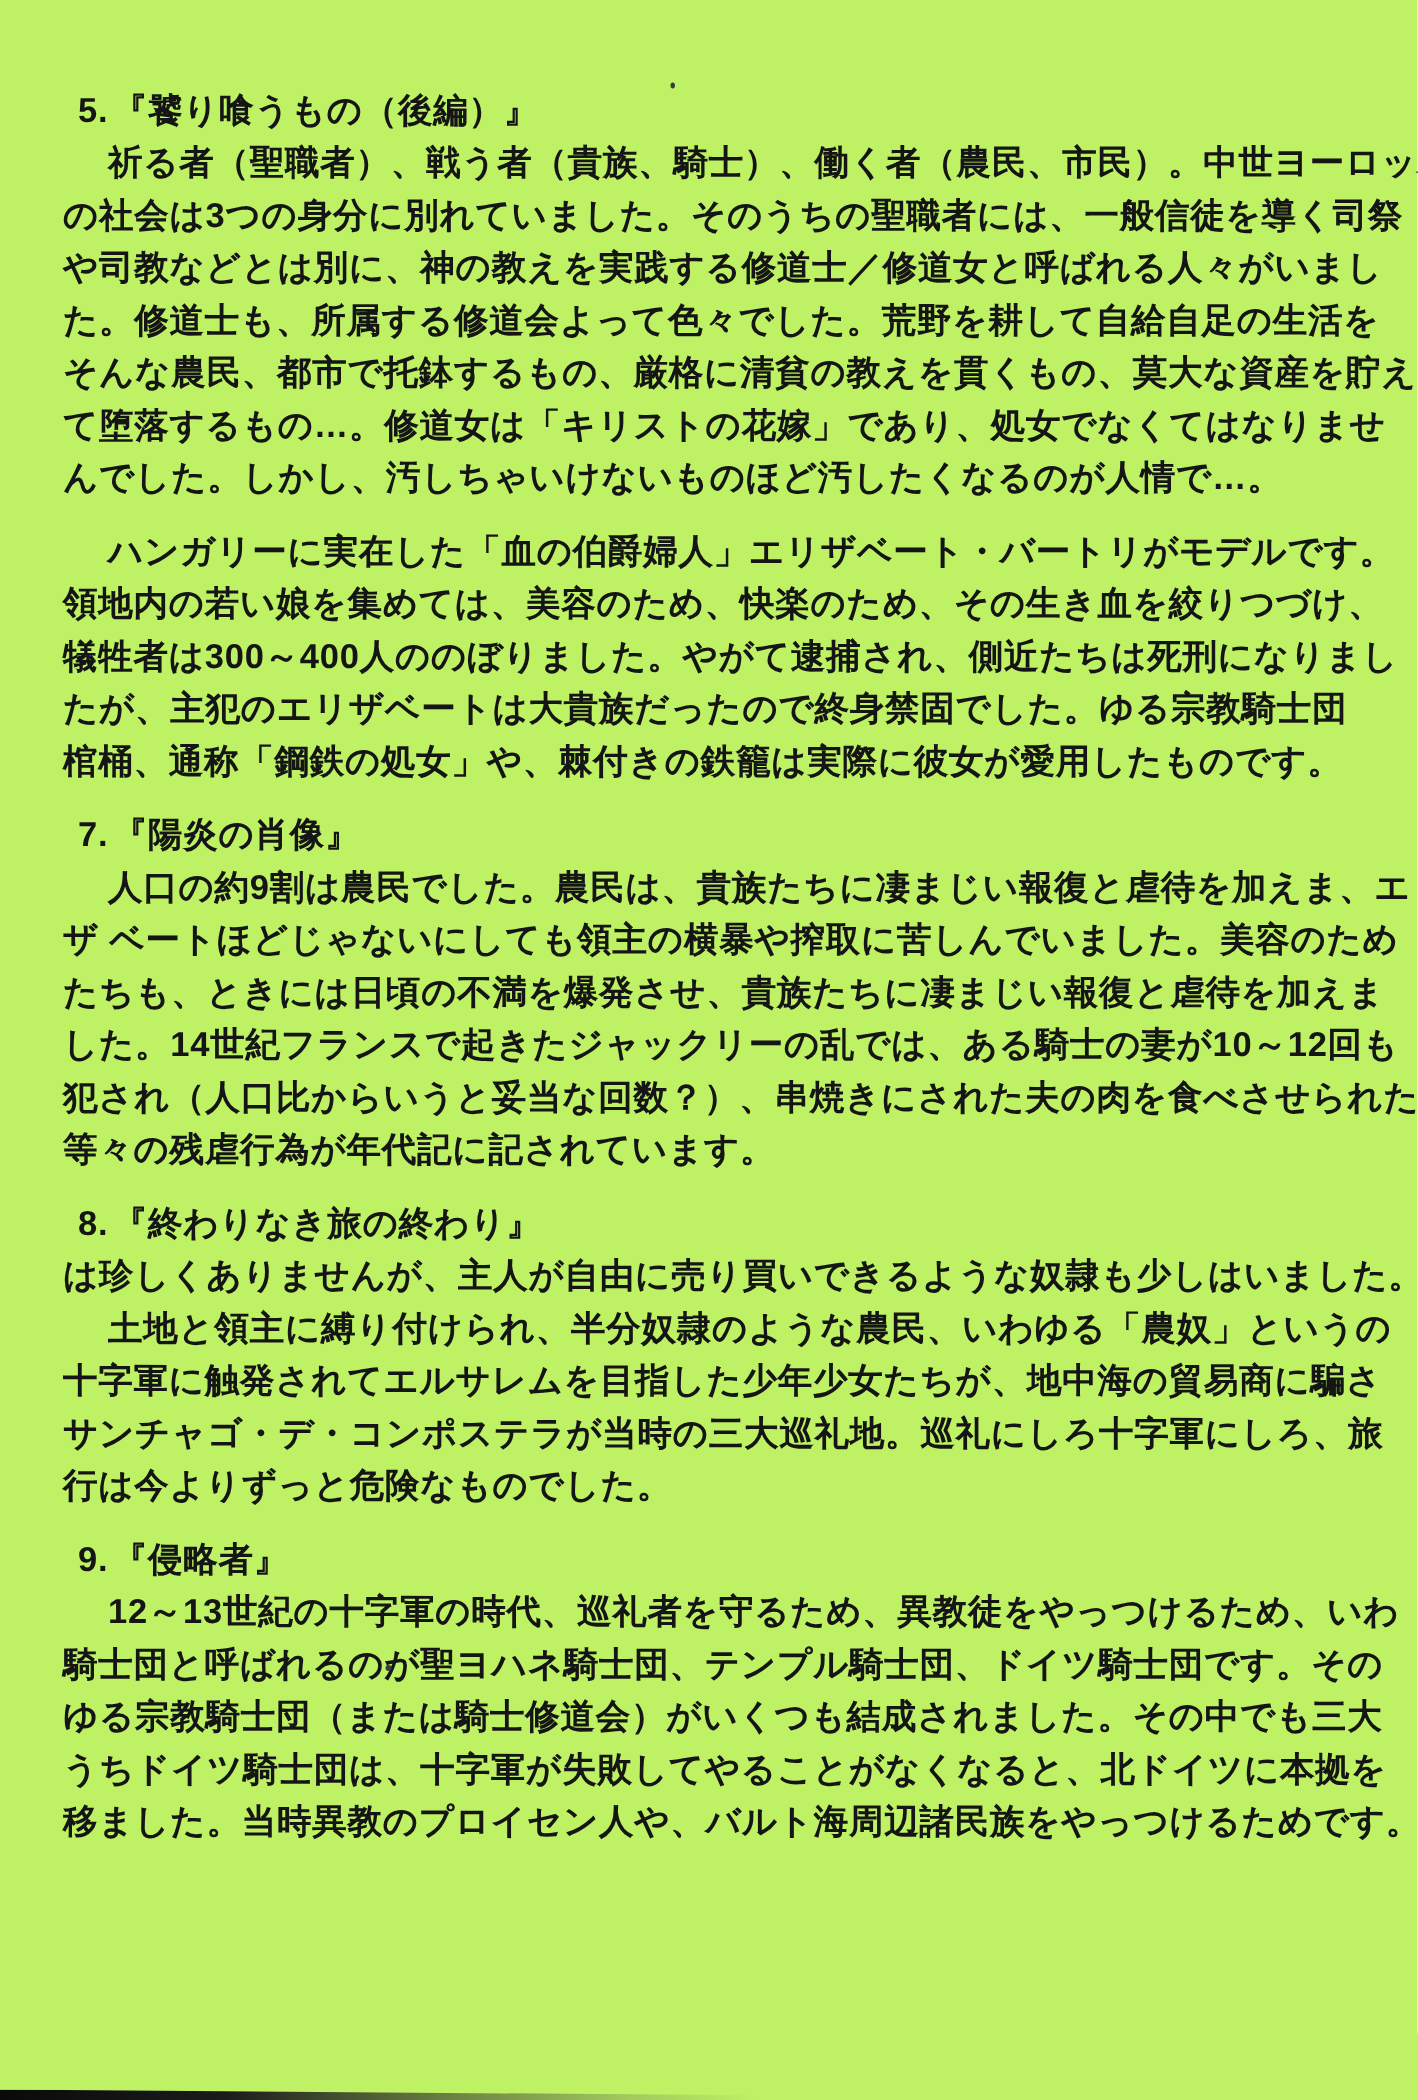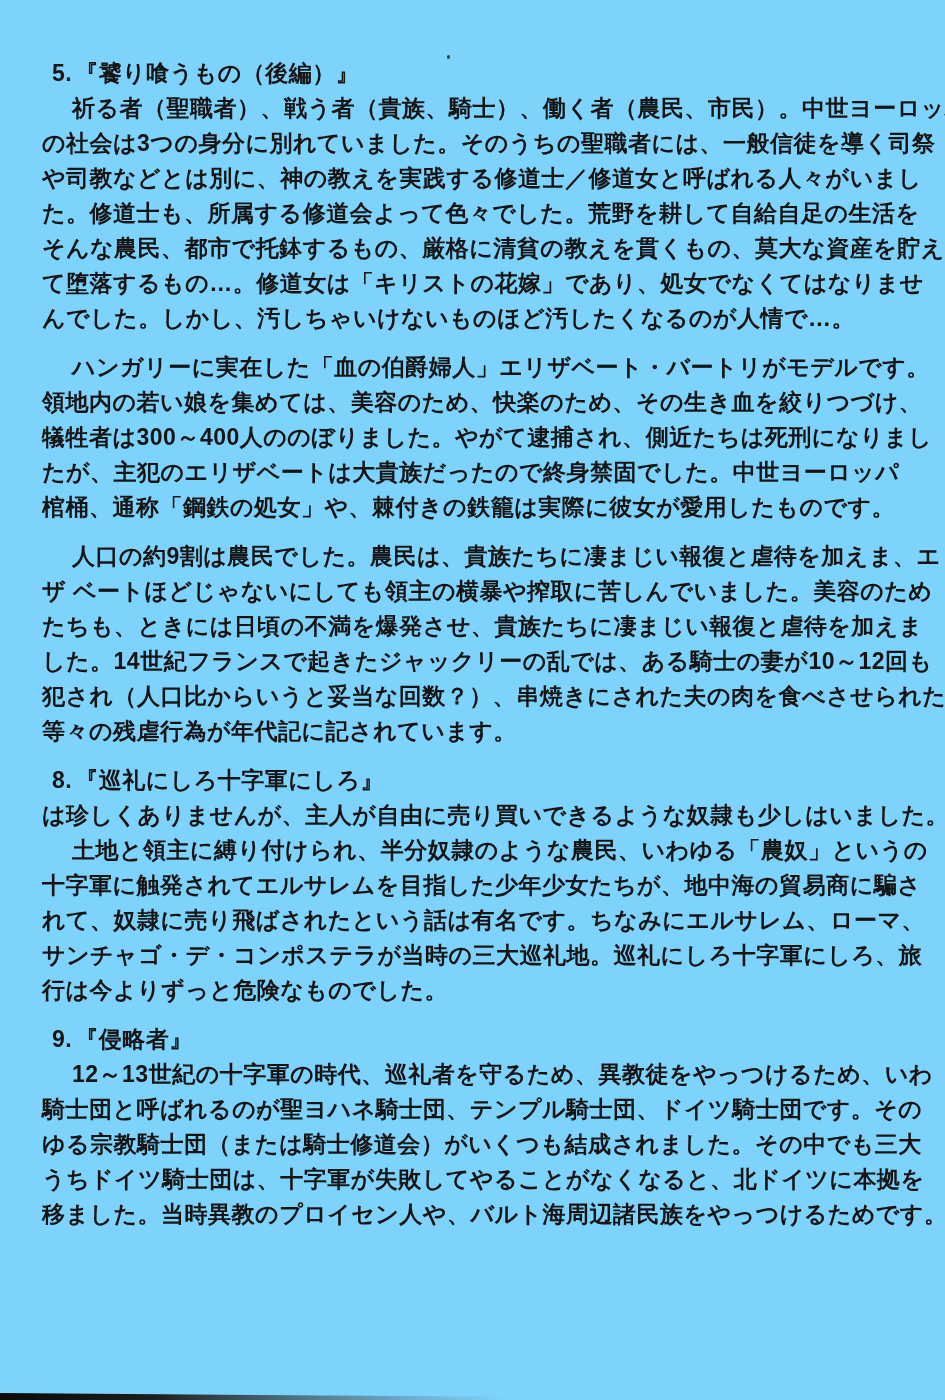--- a/index.html
+++ b/index.html
@@ -10,21 +10,21 @@
   body {
     width: 945px;
     height: 1400px;
     position: relative;
     overflow: hidden;
     font-family: "Liberation Sans", "DejaVu Sans", sans-serif;
   }
   .page {
     position: absolute;
     inset: 0;
-    background: #7dd3fc;
+    background: #bef264;
     color: #151515;
     padding: 56px 34px 0 42px;
     box-sizing: border-box;
   }
   .sec {
     margin: 0 0 14px 0;
   }
   .title {
     font-size: 23px;
     line-height: 35px;
@@ -79,39 +79,39 @@
     <div class="line">た。修道士も、所属する修道会よって色々でした。荒野を耕して自給自足の生活を</div>
     <div class="line">そんな農民、都市で托鉢するもの、厳格に清貧の教えを貫くもの、莫大な資産を貯え</div>
     <div class="line">て堕落するもの…。修道女は「キリストの花嫁」であり、処女でなくてはなりませ</div>
     <div class="line">んでした。しかし、汚しちゃいけないものほど汚したくなるのが人情で…。</div>
   </section>
 
   <section class="sec">
     <div class="line indent">ハンガリーに実在した「血の伯爵婦人」エリザベート・バートリがモデルです。</div>
     <div class="line">領地内の若い娘を集めては、美容のため、快楽のため、その生き血を絞りつづけ、</div>
     <div class="line">犠牲者は300～400人ののぼりました。やがて逮捕され、側近たちは死刑になりまし</div>
-    <div class="line">たが、主犯のエリザベートは大貴族だったので終身禁固でした。中世ヨーロッパ</div>
+    <div class="line">たが、主犯のエリザベートは大貴族だったので終身禁固でした。ゆる宗教騎士団</div>
     <div class="line">棺桶、通称「鋼鉄の処女」や、棘付きの鉄籠は実際に彼女が愛用したものです。</div>
   </section>
 
   <section class="sec">
+    <div class="title"><span class="num">7.</span><span>『陽炎の肖像』</span></div>
     <div class="line indent">人口の約9割は農民でした。農民は、貴族たちに凄まじい報復と虐待を加えま、エリ</div>
     <div class="line">ザ ベートほどじゃないにしても領主の横暴や搾取に苦しんでいました。美容のため</div>
     <div class="line">たちも、ときには日頃の不満を爆発させ、貴族たちに凄まじい報復と虐待を加えま</div>
     <div class="line">した。14世紀フランスで起きたジャックリーの乱では、ある騎士の妻が10～12回も</div>
     <div class="line">犯され（人口比からいうと妥当な回数？）、串焼きにされた夫の肉を食べさせられた、</div>
     <div class="line">等々の残虐行為が年代記に記されています。</div>
   </section>
 
   <section class="sec">
-    <div class="title"><span class="num">8.</span><span>『巡礼にしろ十字軍にしろ』</span></div>
+    <div class="title"><span class="num">8.</span><span>『終わりなき旅の終わり』</span></div>
     <div class="line">は珍しくありませんが、主人が自由に売り買いできるような奴隷も少しはいました。</div>
     <div class="line indent">土地と領主に縛り付けられ、半分奴隷のような農民、いわゆる「農奴」というの</div>
     <div class="line">十字軍に触発されてエルサレムを目指した少年少女たちが、地中海の貿易商に騙さ</div>
-    <div class="line">れて、奴隷に売り飛ばされたという話は有名です。ちなみにエルサレム、ローマ、</div>
     <div class="line">サンチャゴ・デ・コンポステラが当時の三大巡礼地。巡礼にしろ十字軍にしろ、旅</div>
     <div class="line">行は今よりずっと危険なものでした。</div>
   </section>
 
   <section class="sec">
     <div class="title"><span class="num">9.</span><span>『侵略者』</span></div>
     <div class="line indent">12～13世紀の十字軍の時代、巡礼者を守るため、異教徒をやっつけるため、いわ</div>
     <div class="line">騎士団と呼ばれるのが聖ヨハネ騎士団、テンプル騎士団、ドイツ騎士団です。その</div>
     <div class="line">ゆる宗教騎士団（または騎士修道会）がいくつも結成されました。その中でも三大</div>
     <div class="line">うちドイツ騎士団は、十字軍が失敗してやることがなくなると、北ドイツに本拠を</div>

